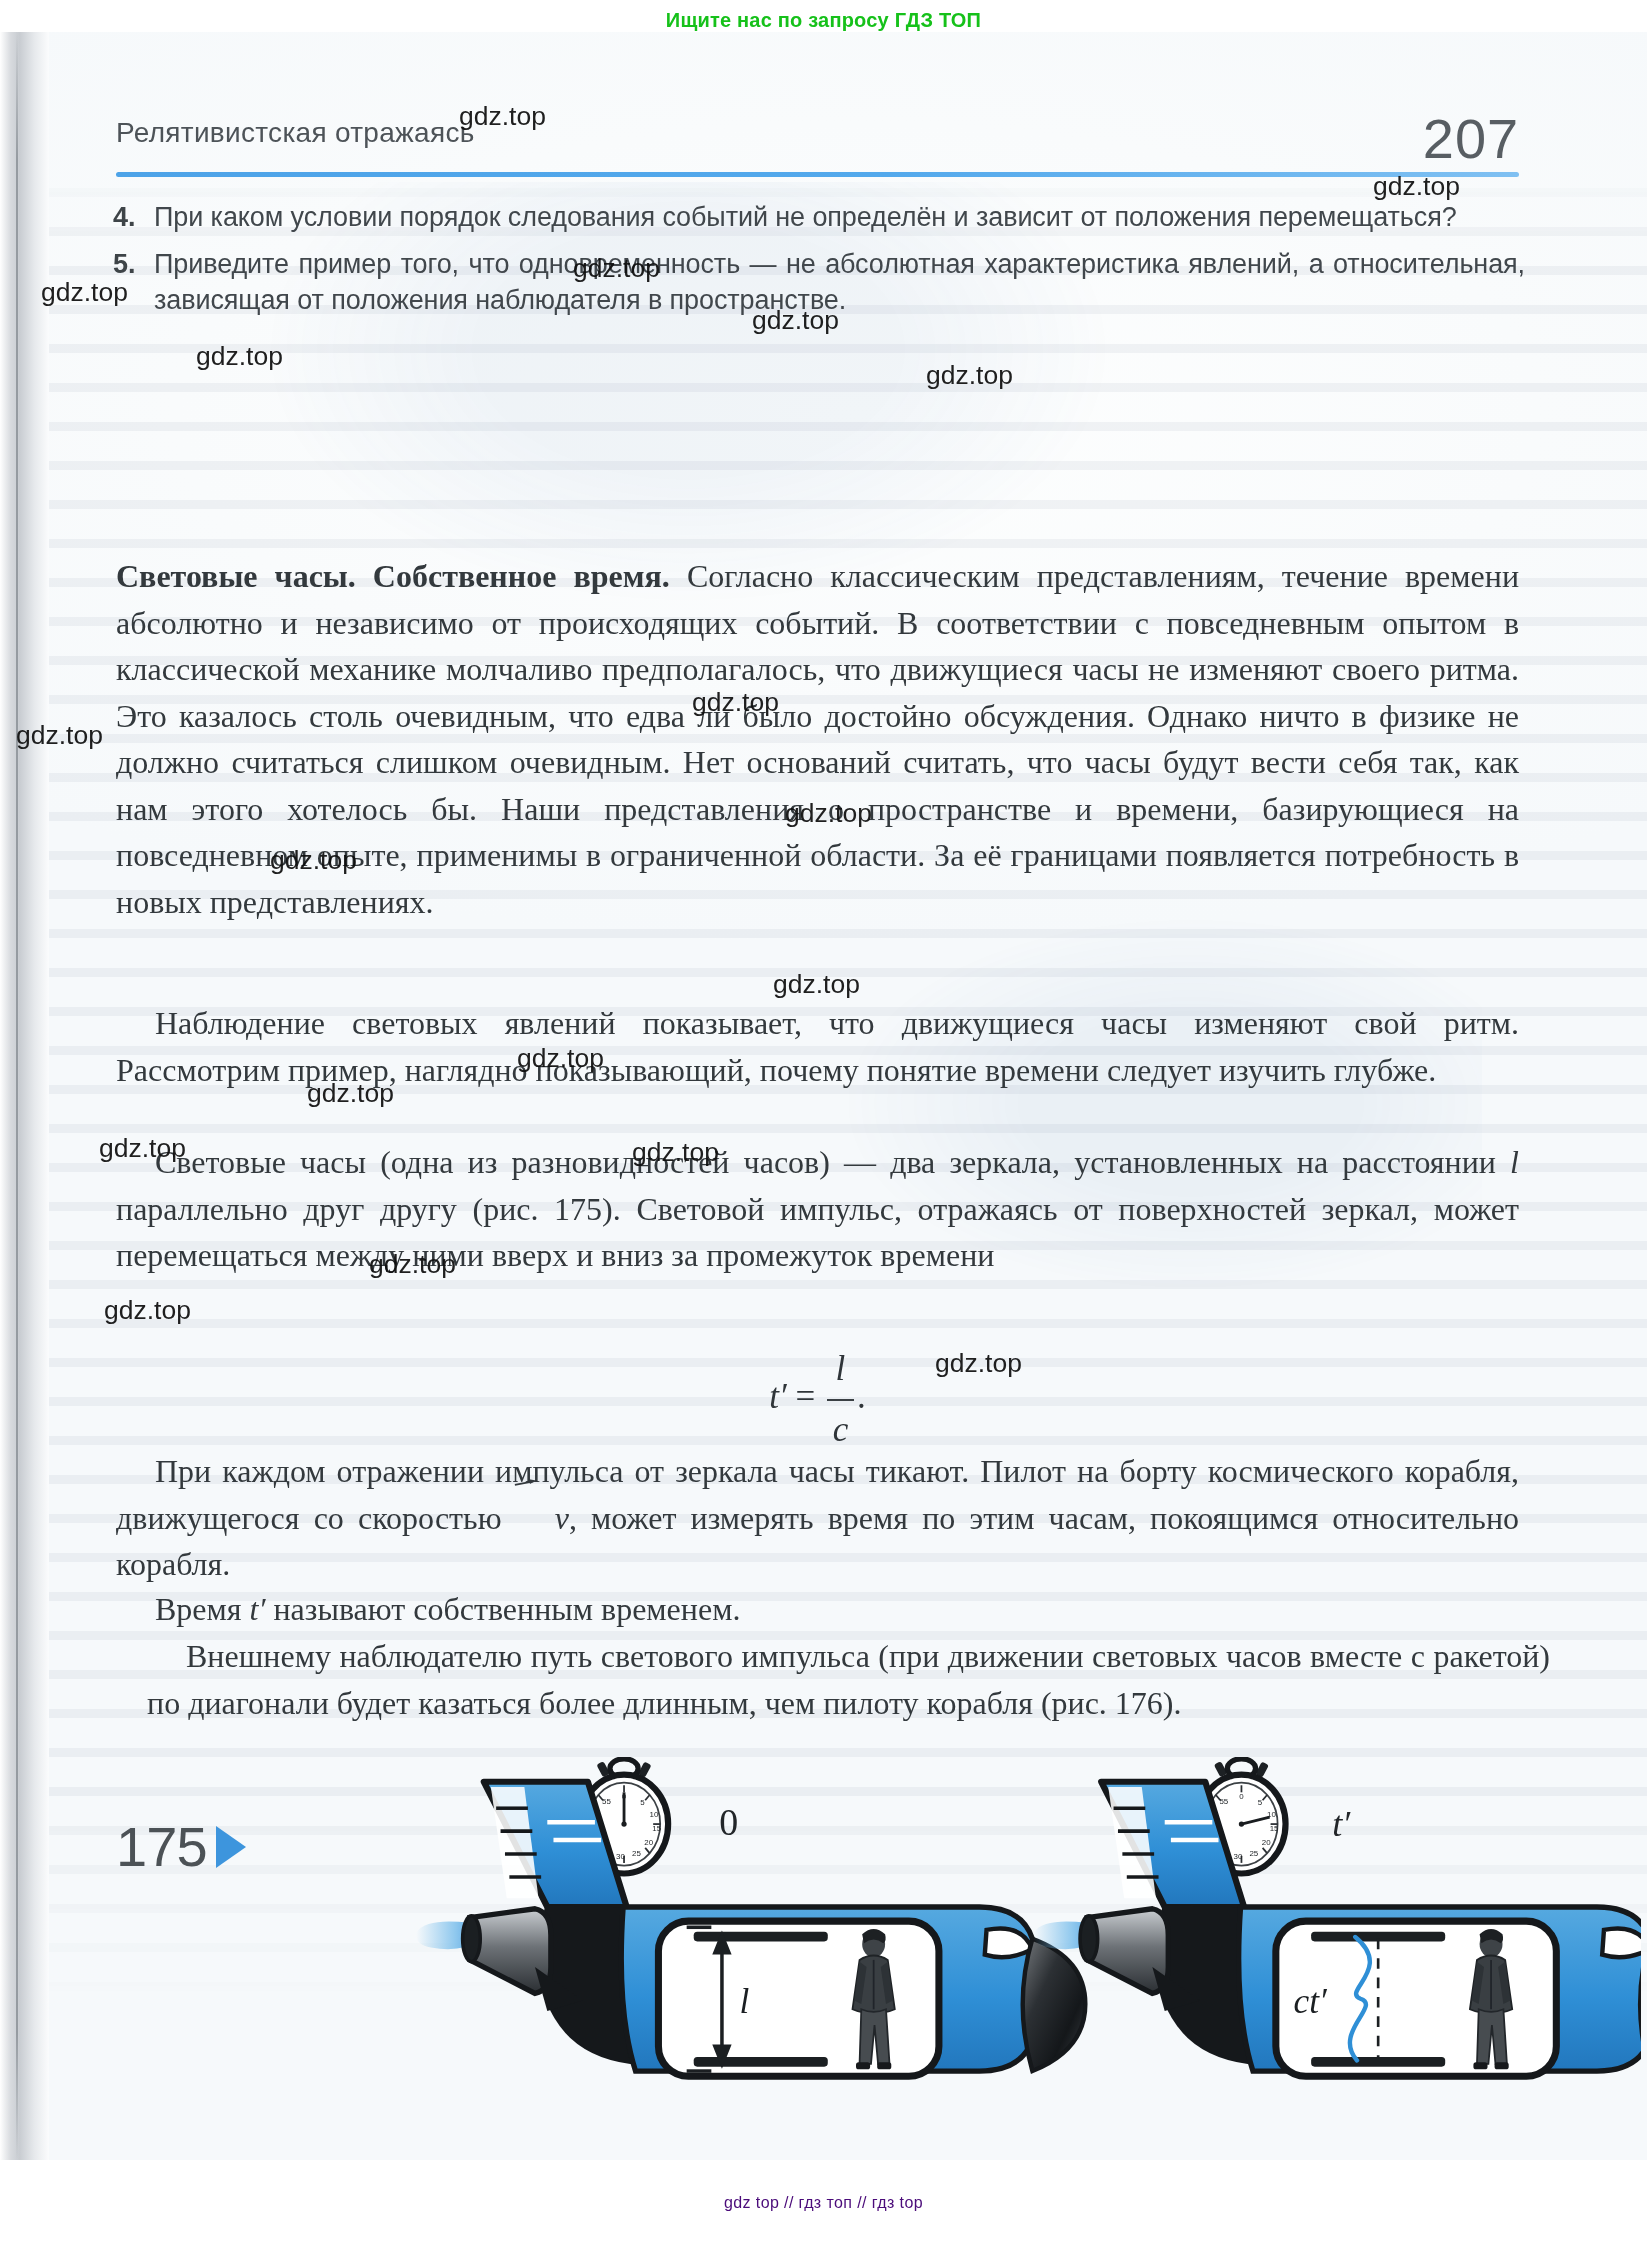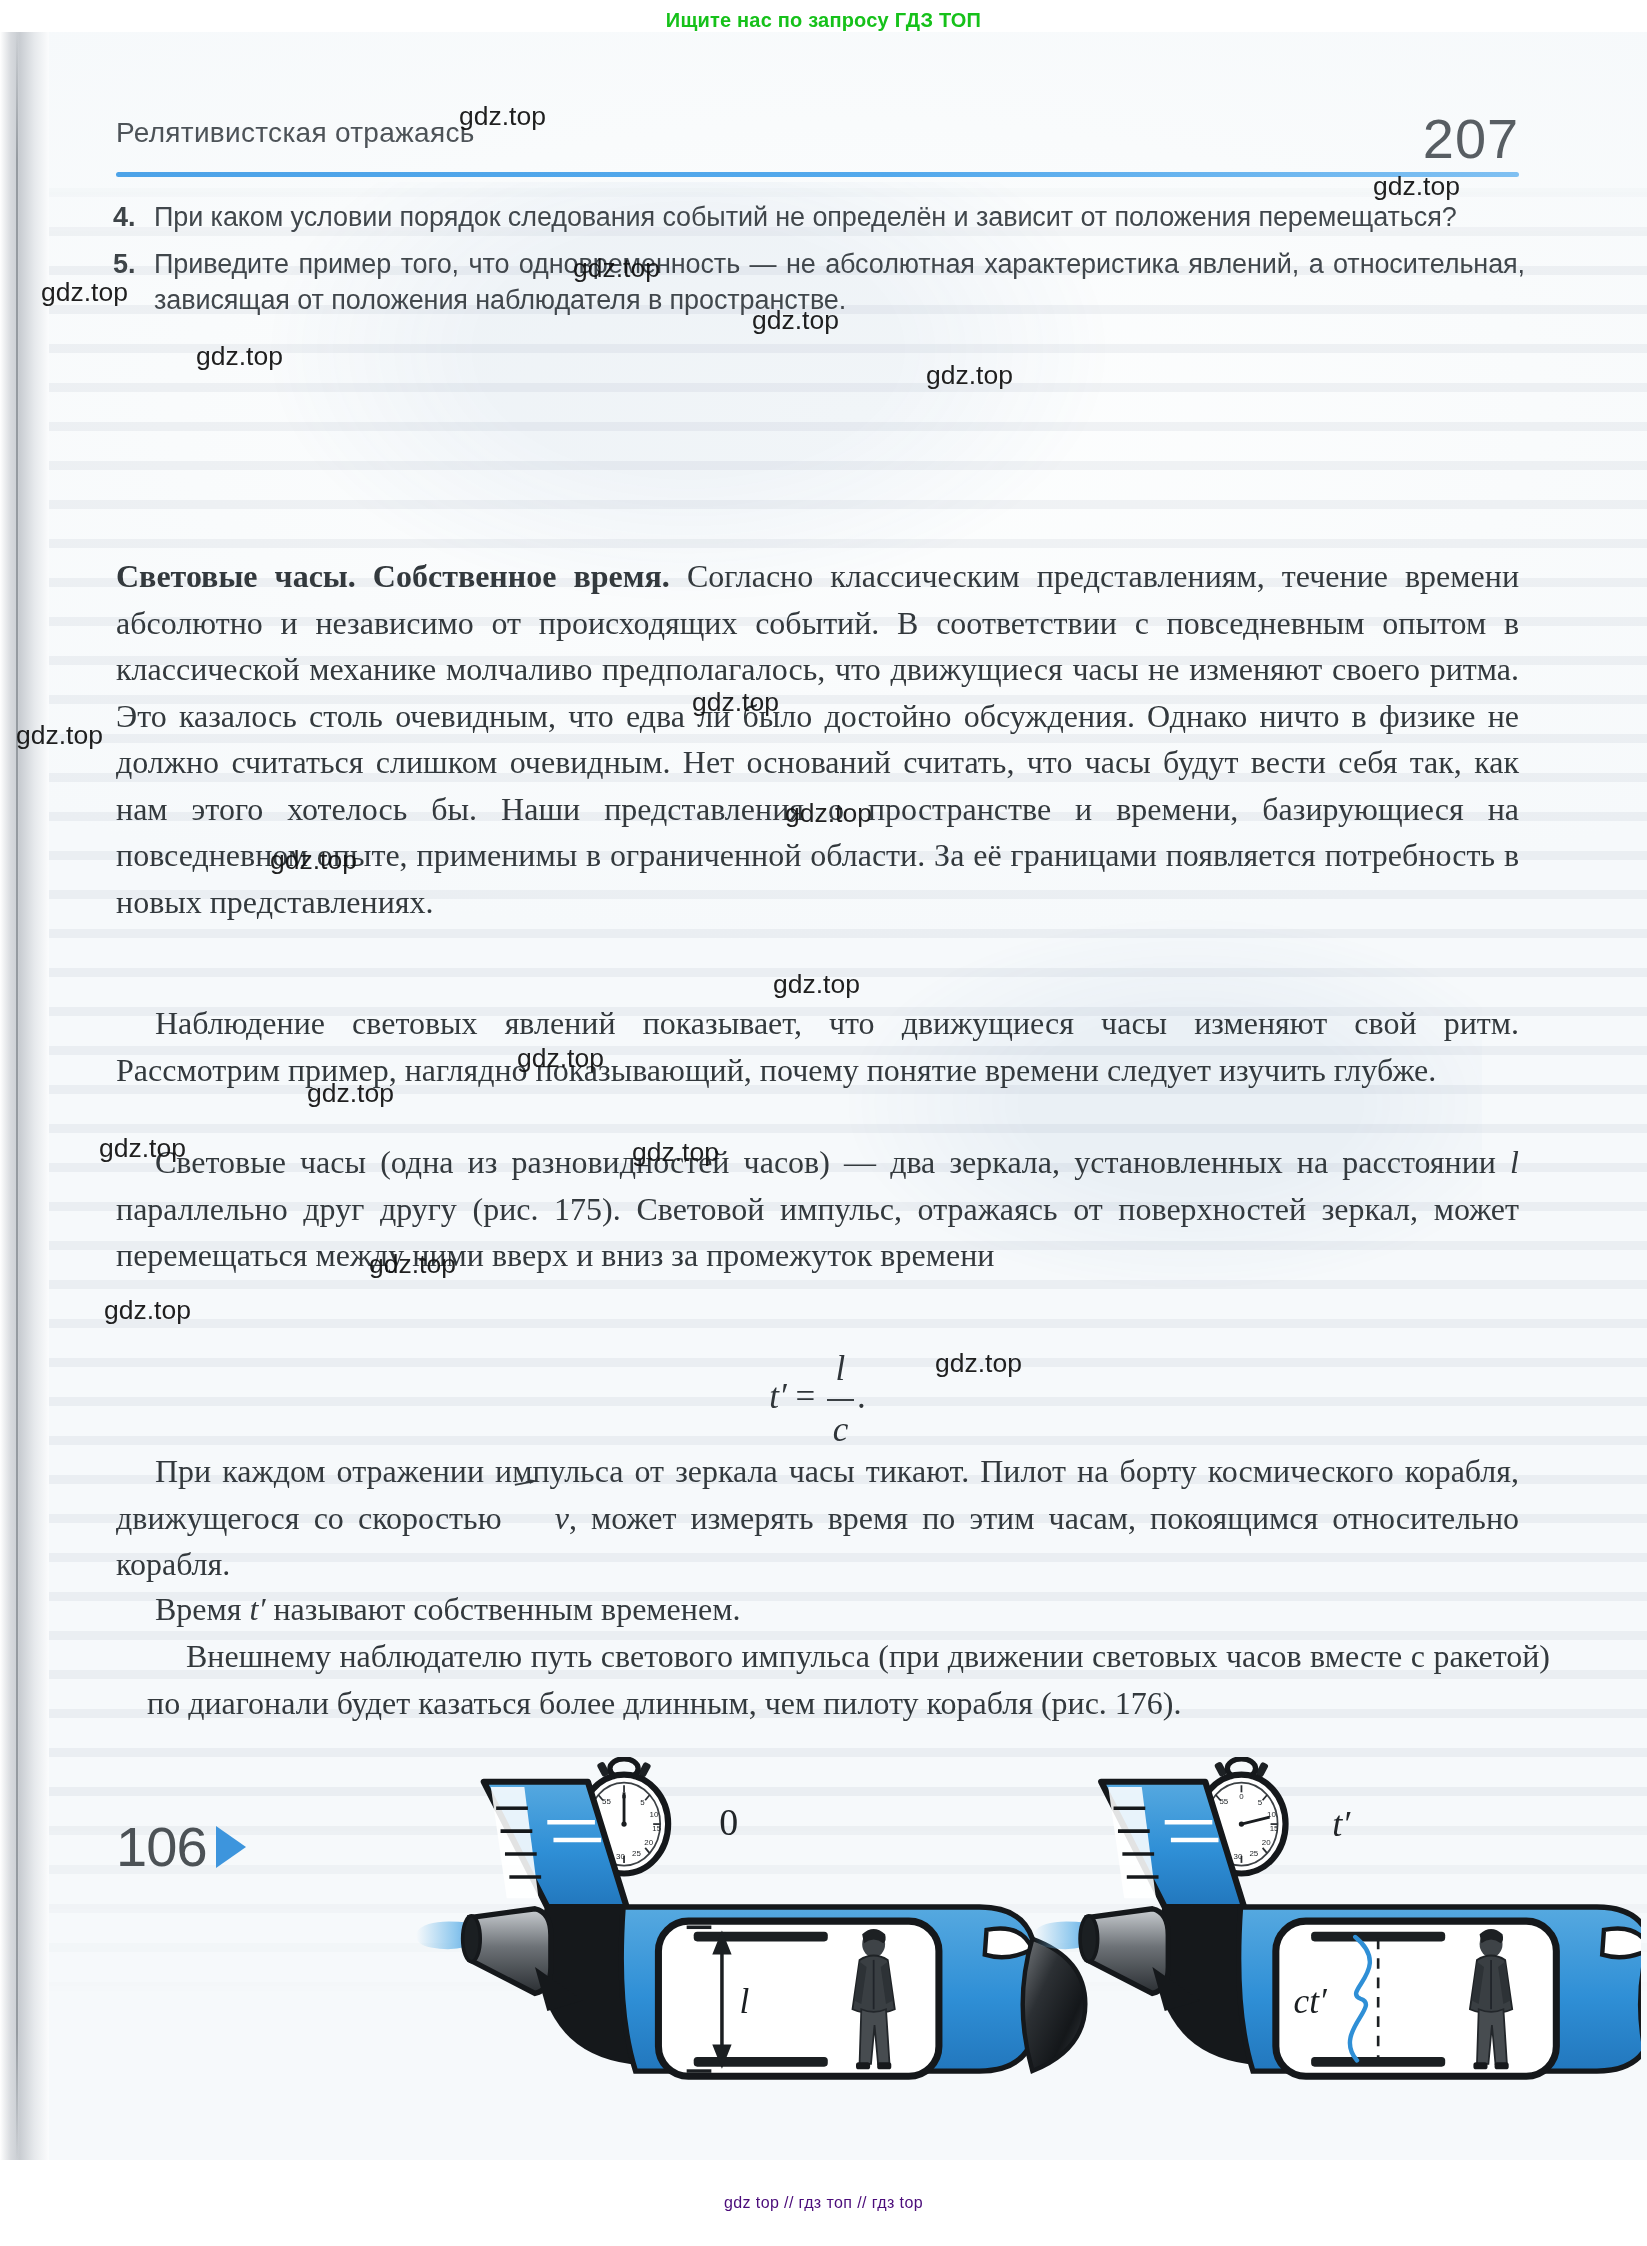--- a/index.html
+++ b/index.html
@@ -243,21 +243,21 @@
   </div>
 
   <div class="body-copy" style="top:1601px;margin-left:31px;">
     <p>Внешнему наблюдателю путь светового импульса (при движении световых часов вместе с ракетой) по диагонали будет казаться более длинным, чем пилоту корабля (рис. 176).</p>
   </div>
 
   <div class="figure-wrap">
 
     <div class="fig-caption">
       <div class="fig-numrow">
-        <span class="fig-num">106</span>
+        <span class="fig-num">175</span>
         <span class="fig-tri"></span>
       </div>
     </div>
 
     <svg class="planes" viewBox="0 0 1390 450">
       <defs>
         <linearGradient id="blueBody" x1="0" y1="0" x2="0" y2="1">
           <stop offset="0%" stop-color="#56a9e0"></stop>
           <stop offset="55%" stop-color="#2f8fd6"></stop>
           <stop offset="100%" stop-color="#2277bd"></stop>

